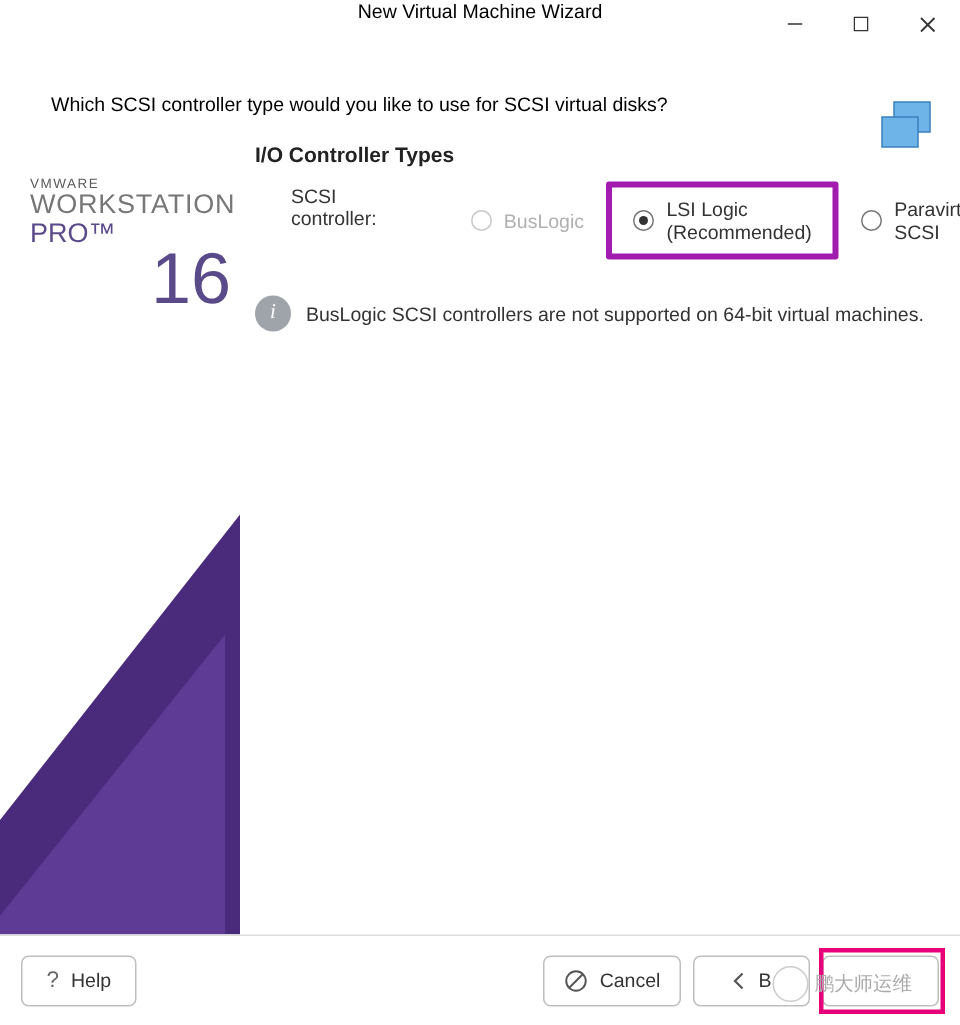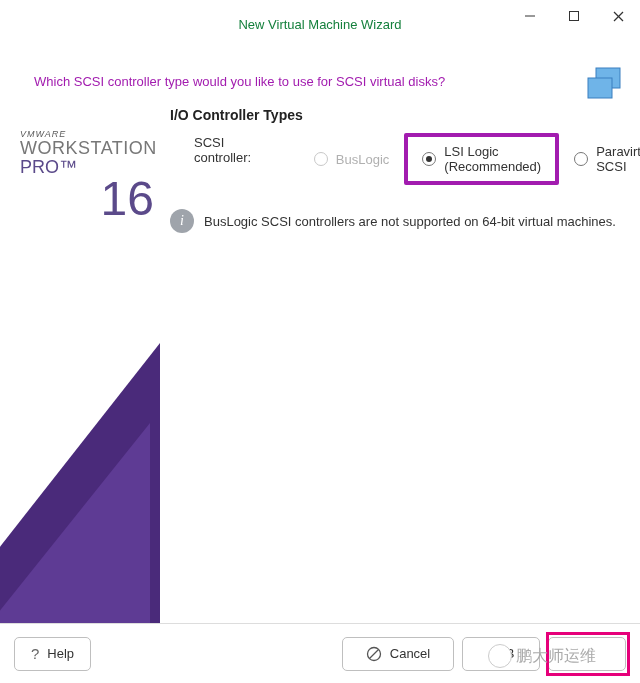--- a/index.html
+++ b/index.html
@@ -10,24 +10,24 @@
     font-family: "Segoe UI", Arial, sans-serif;
     font-size: 13px;
     color: #333;
     background: #fff;
     position: relative;
     overflow: hidden;
   }
   .titlebar {
     height: 32px;
     display: flex;
-    align-items: flex-end;
+    align-items: flex-start;
     justify-content: center;
     position: relative;
-    color: #15803d;
+    color: #000000;
     font-size: 13px;
   }
   .win-controls {
     position: absolute;
     right: 0;
     top: 0;
     display: flex;
     height: 32px;
   }
   .win-btn {
@@ -40,43 +40,42 @@
   .header-section {
     padding: 22px 20px 14px 20px;
     position: relative;
   }
   .header-title {
     font-weight: 600;
     font-size: 14px;
     color: #222;
   }
   .header-sub {
-    margin-top: 20px;
+    margin-top: 8px;
     padding-left: 14px;
-    color: #a21caf;
+    color: #000000;
   }
   .header-icon {
     position: absolute;
     right: 14px;
     top: 30px;
   }
   .body-row {
     display: flex;
     padding: 0 20px;
   }
   .brand-col {
     width: 150px;
     padding-top: 26px;
     flex-shrink: 0;
   }
   .brand-small {
     font-size: 9px;
     letter-spacing: 1px;
     color: #5a5a5a;
-    font-style: italic;
   }
   .brand-work {
     font-size: 18px;
     letter-spacing: 0.5px;
     color: #777;
     font-weight: 300;
     line-height: 1.05;
   }
   .brand-pro {
     font-size: 18px;
@@ -209,27 +208,27 @@
   .footer-highlight {
     position: absolute;
     right: 10px;
     top: 8px;
     width: 84px;
     height: 44px;
     border: 3px solid #e6007a;
   }
   .watermark {
     position: absolute;
-    right: 44px;
+    right: 32px;
     bottom: 15px;
     display: flex;
     align-items: center;
     gap: 4px;
     color: #aaa;
-    font-size: 16px;
+    font-size: 13px;
     z-index: 10;
   }
   .wm-circle {
     width: 24px; height: 24px;
     border: 1px solid #ccc;
     border-radius: 50%;
     background: #fff;
   }
   svg { display: block; }
 </style>
@@ -312,21 +311,21 @@
 
 <div class="triangle"></div>
 <div class="triangle2"></div>
 
 <div class="footer">
   <button class="btn">
     <span style="font-size:15px;color:#666">?</span>
     <span>Help</span>
   </button>
   <div class="spacer"></div>
-  <button class="btn" style="width:112px">
+  <button class="btn" style="width:92px">
     <span>
       <svg width="16" height="16">
           <circle cx="8" cy="8" r="6.5" fill="none" stroke="#555" stroke-width="1.3"></circle>
           <line x1="3.5" y1="12.5" x2="12.5" y2="3.5" stroke="#555" stroke-width="1.3"></line>
         </svg>
     </span>
     <span>Cancel</span>
   </button>
   <button class="btn" style="width:78px">
     <span>

